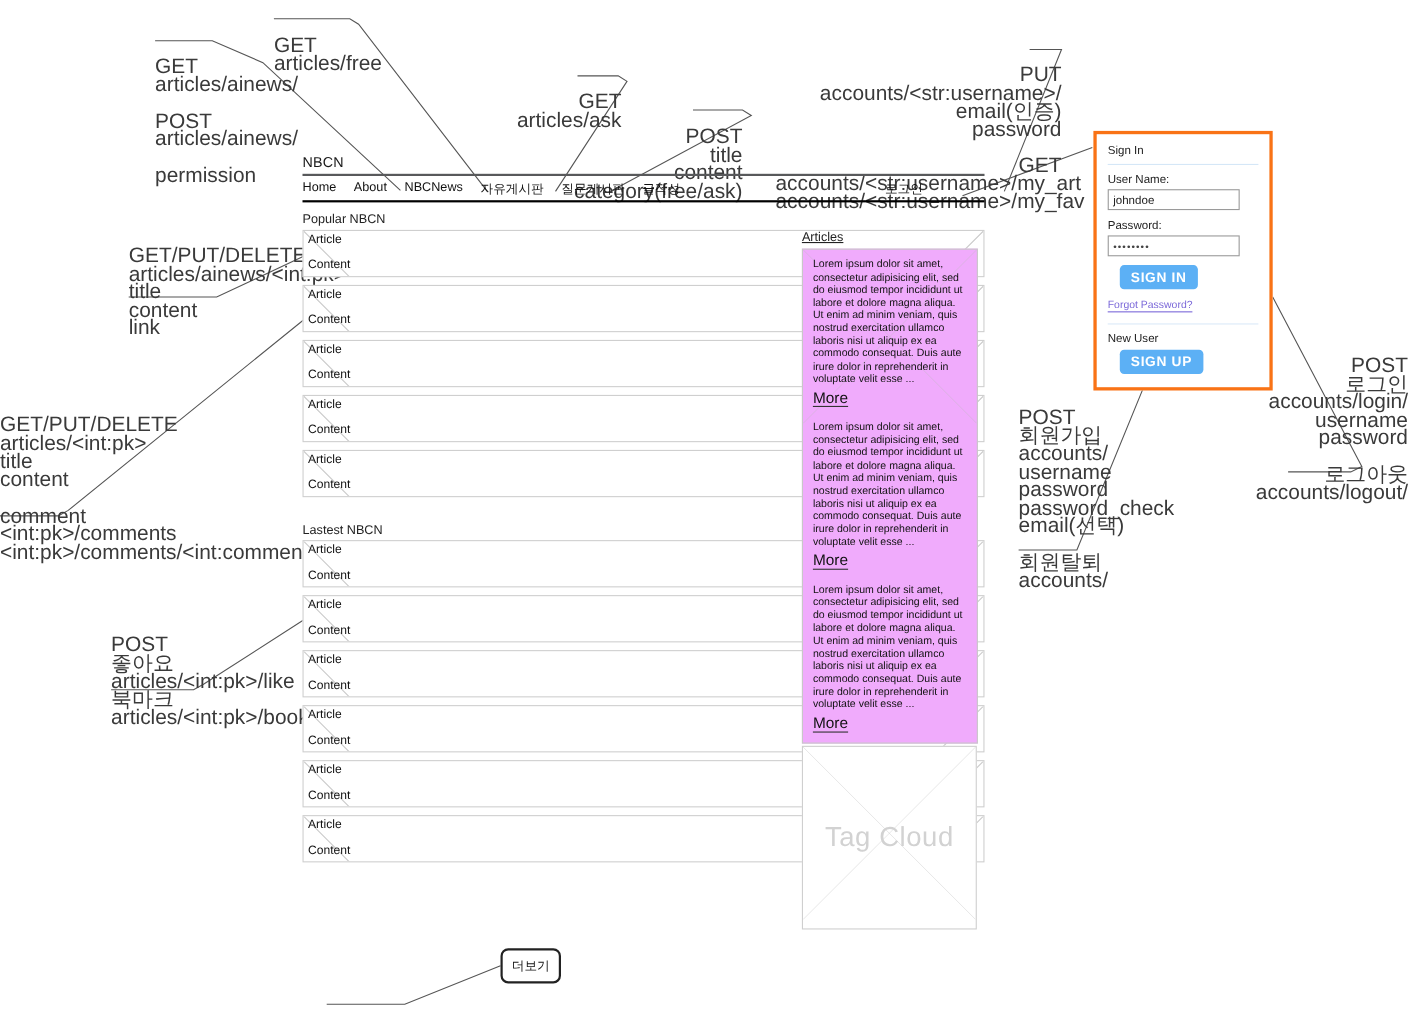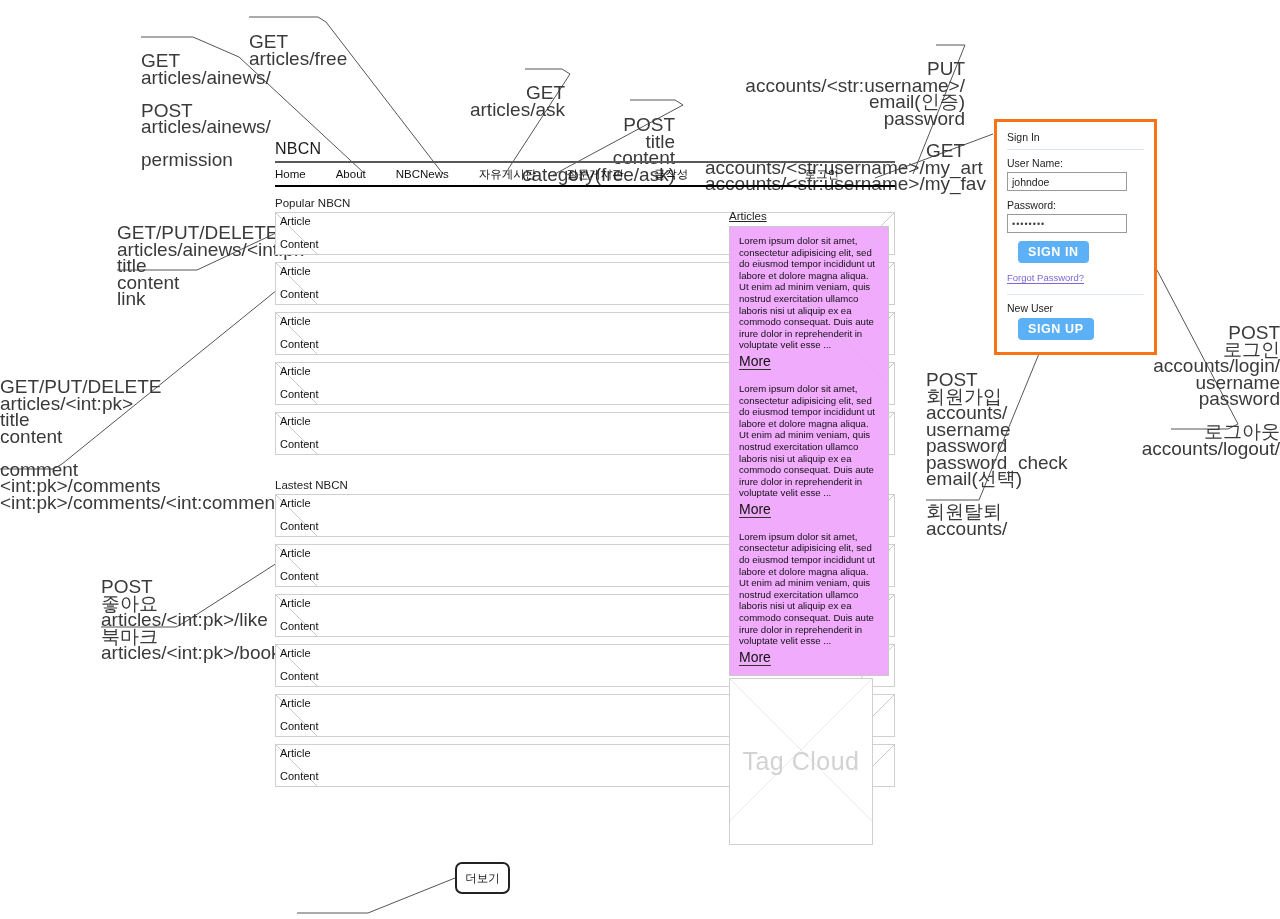--- a/index.html
+++ b/index.html
@@ -31,34 +31,34 @@
     width: 1280px; height: 919px;
     pointer-events: none;
   }
   
   .app {
     position: absolute;
     left: 275px; top: 140px;
     width: 620px;
   }
   .brand {
-    font-size: 16px;
+    font-size: 13px;
     color: #1a1a1a;
     letter-spacing: .2px;
     padding-bottom: 3px;
   }
   .navbar {
     position: relative;
     border-top: 2px solid #58595b;
     border-bottom: 2px solid #000;
     height: 26px;
     display: flex;
     align-items: center;
   }
-  .navlinks { display: flex; gap: 18px; align-items: center; }
+  .navlinks { display: flex; gap: 4px; align-items: center; }
   .navlink {
     font-size: 11.5px;
     color: #111;
     padding: 0 6px;
     cursor: pointer;
     white-space: nowrap;
   }
   .navlink:first-child { padding-left: 0; }
   .navright {
     position: absolute;
@@ -120,21 +120,21 @@
     margin-top: 2px;
   }
   .art-more span {
     border-bottom: 1px solid #333;
     cursor: pointer;
     color: #111;
   }
   .tagcloud {
     position: absolute;
     left: 729px; top: 678px;
-    width: 144px; height: 167px;
+    width: 159px; height: 167px;
     border: 1px solid #cfcfcf;
     background: #fff;
     text-align: right;
   }
   .tagcloud .x { position: absolute; inset: 0; }
   .tagcloud .tc-label {
     position: absolute; inset: 0;
     display: flex; align-items: center; justify-content: center;
     font-size: 25px; color: #d2d2d2;
     letter-spacing: .5px;

